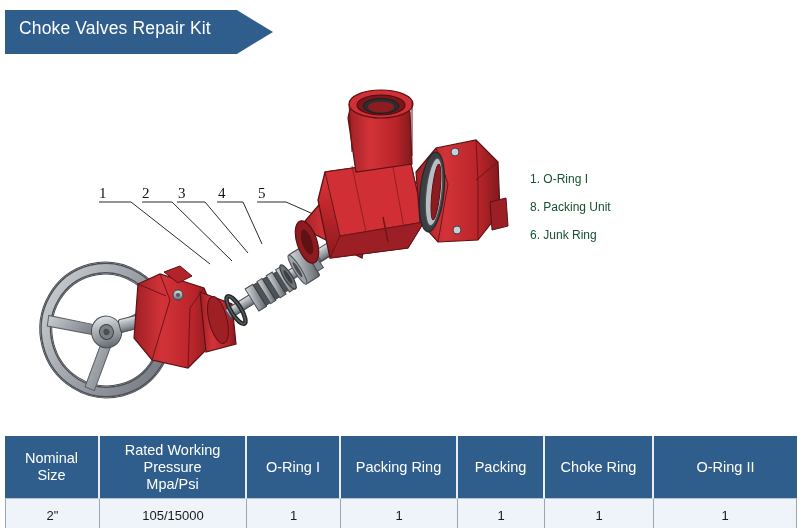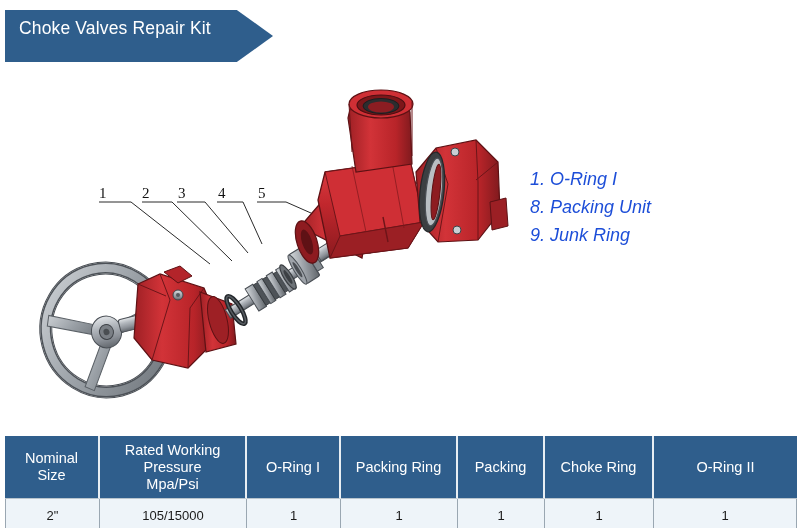--- a/index.html
+++ b/index.html
@@ -15,21 +15,21 @@
     font-family: "Liberation Sans", sans-serif;
     color: #1a1a1a;
   }
 
   
   #title-banner {
     position: absolute;
     left: 5px;
     top: 10px;
     width: 268px;
-    height: 52px;
+    height: 44px;
   }
   #title-banner .banner-shape {
     position: absolute;
     inset: 0;
     background: #2f5e8c;
     -webkit-clip-path: polygon(0 0, 86.5% 0, 100% 50%, 86.5% 100%, 0 100%);
     clip-path: polygon(0 0, 86.5% 0, 100% 50%, 86.5% 100%, 0 100%);
   }
   #title-banner .banner-text {
     position: absolute;
@@ -44,26 +44,25 @@
   }
 
   
   #legend {
     position: absolute;
     left: 530px;
     top: 172px;
     width: 180px;
   }
   #legend .legend-item {
-    font-size: 18px;
-    color: #1d4ed8;
+    font-size: 12px;
+    color: #14532d;
     line-height: 14px;
     margin-bottom: 14px;
     white-space: nowrap;
-    font-style: italic;
   }
 
   
   #diagram {
     position: absolute;
     left: 0;
     top: 52px;
     width: 803px;
     height: 375px;
   }
@@ -294,21 +293,21 @@
   <div class="callout-num" style="left:99px; top:134px;">1</div>
   <div class="callout-num" style="left:142px; top:134px;">2</div>
   <div class="callout-num" style="left:178px; top:134px;">3</div>
   <div class="callout-num" style="left:218px; top:134px;">4</div>
   <div class="callout-num" style="left:258px; top:134px;">5</div>
 </div>
 
 <div id="legend">
   <div class="legend-item">1. O-Ring I</div>
   <div class="legend-item">8. Packing Unit</div>
-  <div class="legend-item">9. Junk Ring</div>
+  <div class="legend-item">6. Junk Ring</div>
 </div>
 
 <table id="spec-table">
   <colgroup>
     <col style="width:95px">
       <col style="width:147px">
       <col style="width:94px">
     <col style="width:117px">
       <col style="width:87px">
       <col style="width:109px">

